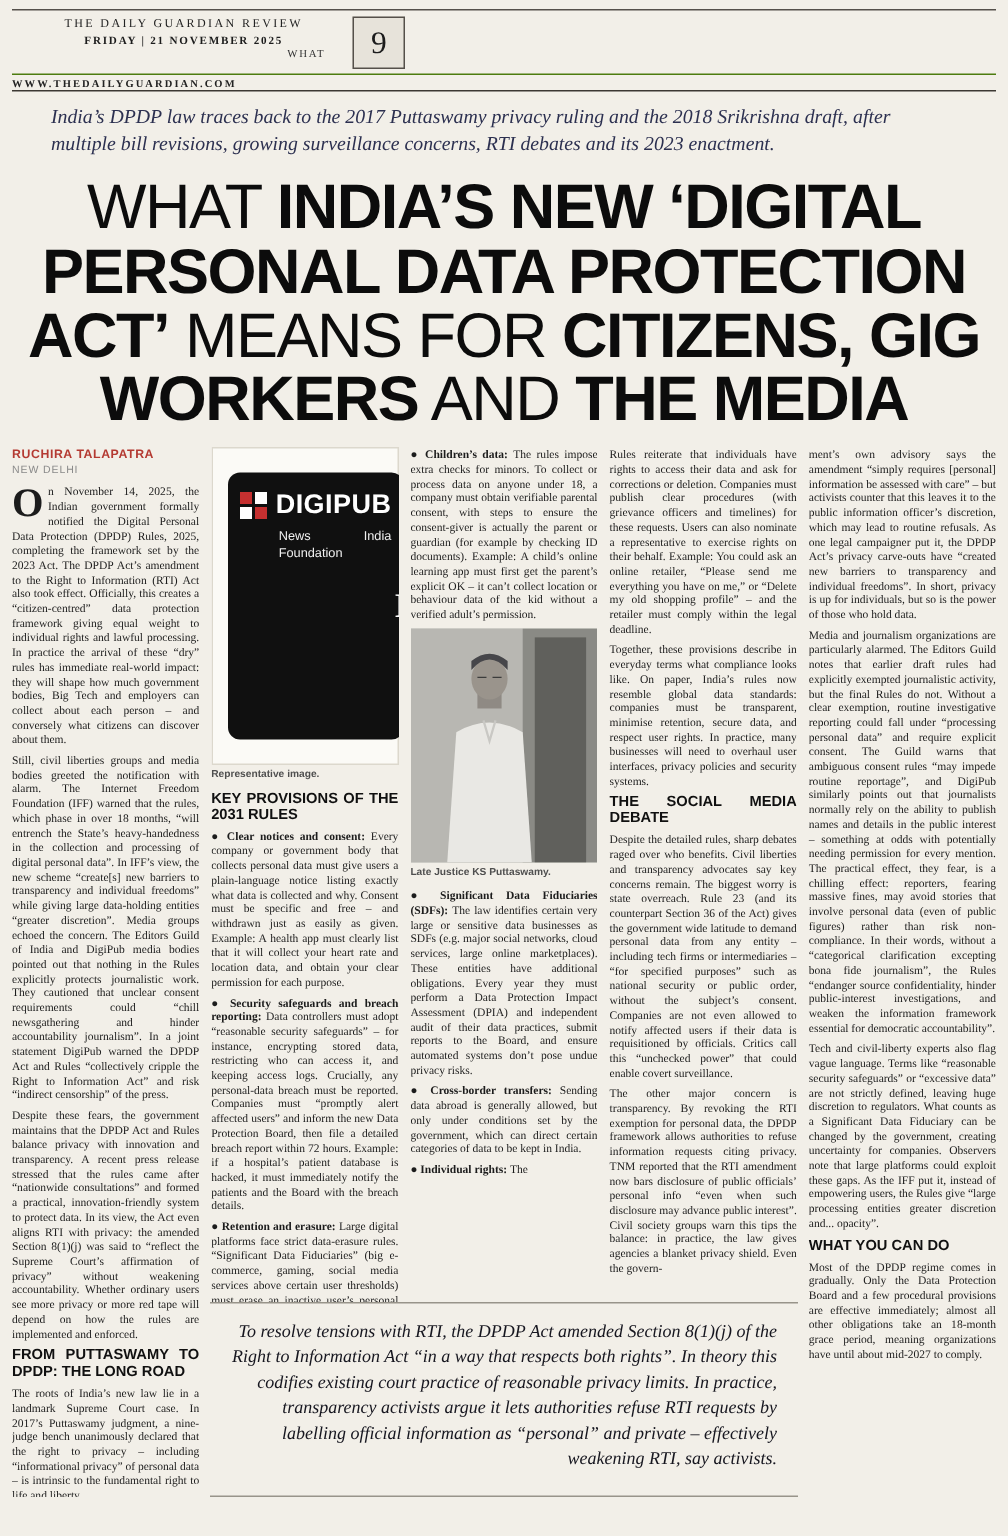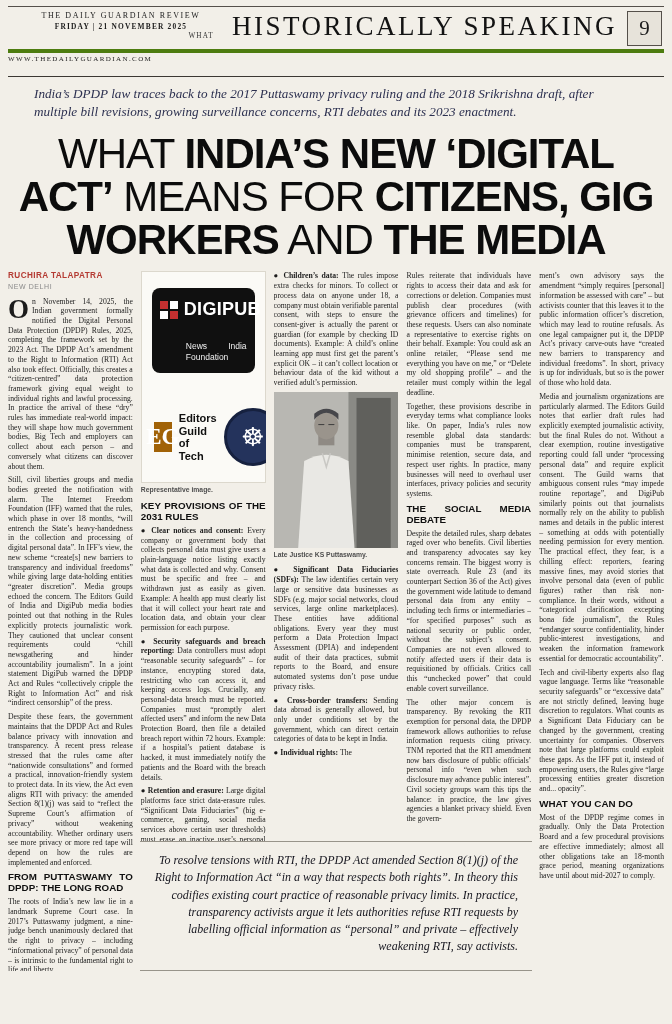--- a/index.html
+++ b/index.html
@@ -9,43 +9,43 @@
   .top-rule{border-top:1px solid #55504a;}
   .header-row{display:flex;align-items:flex-start;padding:4px 2px 3px;}
   .mast-left{width:225px;text-align:center;}
   .mast-title{font-size:8px;letter-spacing:1.6px;color:#222;}
   .mast-date{font-size:7.4px;font-weight:bold;letter-spacing:1.2px;margin-top:2px;}
   .mast-city{font-size:7.2px;letter-spacing:1.2px;margin-top:1px;text-align:right;padding-right:18px;color:#333;}
   .section-title{flex:1;text-align:right;font-size:27px;letter-spacing:2.5px;color:#131313;
                  padding-right:10px;white-space:nowrap;font-family:"Liberation Serif", serif;}
   .pageno-box{width:33px;height:33px;background:#e7e3da;border:1px solid #55504a;display:flex;
               align-items:center;justify-content:center;font-size:21px;font-family:"Liberation Serif", serif;flex:0 0 auto;}
-  .website-row{font-size:7px;font-weight:normal;letter-spacing:1.4px;color:#222;
-               border-top:4px solid #4d7c0f;border-bottom:1.6px solid #3c3833;padding:2px 0 13px;}
+  .website-row{font-size:7px;font-weight:bold;letter-spacing:1.4px;color:#222;
+               border-top:1px solid #4d7c0f;border-bottom:1.6px solid #3c3833;padding:2px 0 0;}
   .standfirst{text-align:left;font-style:italic;font-size:13.2px;line-height:1.4;color:#2c3050;padding:8px 26px 9px;}
   .headline{text-align:center;font-family:"Liberation Sans", sans-serif;color:#0c0c0c;padding:2px 0 6px;overflow:hidden;}
   .hl-line{font-size:42px;line-height:1.02;letter-spacing:-1px;white-space:nowrap;}
   .hl-b{font-weight:bold;}
   .hl-r{font-weight:normal;}
   .cols{display:flex;gap:8px;height:700px;margin-top:4px;position:relative;overflow:hidden;}
   .col{flex:1 1 0;min-width:0;overflow:hidden;font-size:7.7px;line-height:1.26;text-align:justify;}
   .body-para{margin:0 0 4px;}
   .sec-h{font-family:"Liberation Sans", sans-serif;font-size:9.8px;line-height:1.12;margin:5px 0 3px;color:#101010;}
   .dropcap{float:left;font-weight:bold;font-size:27px;line-height:22px;padding:1px 3px 0 0;}
   .byline{margin-bottom:5px;font-family:"Liberation Sans", sans-serif;text-align:left;}
   .byline-name{color:#b43a32;font-weight:bold;font-size:8.2px;letter-spacing:0.4px;}
   .byline-loc{color:#8a8a8a;font-size:7px;letter-spacing:0.6px;margin-top:1px;}
   .digipub-card{background:#fbfaf6;border:1px solid #dcd8cd;height:212px;box-sizing:border-box;
-                padding:16px 10px;display:flex;flex-direction:column;justify-content:space-between;}
+                padding:16px 10px;display:flex;flex-direction:row;justify-content:space-between;}
   .digipub-logo{background:#101010;border-radius:8px;padding:10px 8px;}
   .dp-row{display:flex;align-items:center;gap:6px;}
   .dp-grid{display:grid;grid-template-columns:8px 8px;gap:2px;}
   .dp-sq{width:8px;height:8px;display:block;}
   .dp-name{color:#fff;font-family:"Liberation Sans", sans-serif;font-weight:bold;font-size:18px;letter-spacing:.3px;}
-  .dp-sub{color:#f0f0f0;font-family:"Liberation Sans", sans-serif;font-size:8.5px;margin-top:20px;padding-left:26px;}
+  .dp-sub{color:#f0f0f0;font-family:"Liberation Sans", sans-serif;font-size:8.5px;margin-top:4px;padding-left:26px;}
   .eg-row{display:flex;align-items:center;gap:7px;padding:0 2px;}
   .eg-box{background:#a16207;color:#fff;width:18px;height:30px;display:flex;align-items:center;justify-content:center;
           font-family:"Liberation Serif", serif;font-weight:bold;font-size:23px;flex:0 0 auto;}
   .eg-name{font-family:"Liberation Sans", sans-serif;font-weight:bold;font-size:11px;line-height:1.15;color:#101010;}
   .eg-seal{width:58px;height:58px;border-radius:50%;background:#24335c;border:3px solid #16213f;box-sizing:border-box;
            display:flex;align-items:center;justify-content:center;flex:0 0 auto;margin-left:auto;}
   .seal-glyph{color:#fff;font-size:26px;line-height:1;font-family:"DejaVu Sans", sans-serif;}
   .img-caption{font-family:"Liberation Sans", sans-serif;font-size:6.8px;font-weight:bold;color:#4f4f4f;
                margin:3px 0 6px;text-align:left;}
   .portrait{height:156px;background:#b8b7b2;margin-top:2px;}
@@ -59,30 +59,30 @@
 
 <div class="page">
   <div class="top-rule"></div>
 
   <div class="header-row">
     <div class="mast-left">
       <div class="mast-title">THE DAILY GUARDIAN REVIEW</div>
       <div class="mast-date">FRIDAY | 21 NOVEMBER 2025</div>
       <div class="mast-city">WHAT</div>
     </div>
-    <div class="section-title">HISTORICALLY SPEAKING</div>
     <div class="pageno-box">9</div>
   </div>
 
   <div class="website-row">WWW.THEDAILYGUARDIAN.COM</div>
 
   <div class="standfirst">India’s DPDP law traces back to the 2017 Puttaswamy privacy ruling and the 2018 Srikrishna draft, after multiple bill revisions, growing surveillance concerns, RTI debates and its 2023 enactment.</div>
 
   <div class="headline">
       <div class="hl-line"><span class="hl-r">WHAT </span><span class="hl-b">INDIA’S NEW ‘DIGITAL</span></div>
+      <div class="hl-line"><span class="hl-b">PERSONAL DATA PROTECTION</span></div>
       <div class="hl-line"><span class="hl-b">ACT’</span><span class="hl-r"> MEANS FOR </span><span class="hl-b">CITIZENS, GIG</span></div>
       <div class="hl-line"><span class="hl-b">WORKERS</span><span class="hl-r"> AND </span><span class="hl-b">THE MEDIA</span></div>
     </div>
 
   <div class="cols">
     <div class="pullquote">To resolve tensions with RTI, the DPDP Act amended Section 8(1)(j) of the Right to Information Act “in a way that respects both rights”. In theory this codifies existing court practice of reasonable privacy limits. In practice, transparency activists argue it lets authorities refuse RTI requests by labelling official information as “personal” and private – effectively weakening RTI, say activists.</div>
   <div class="col">
         <div class="byline">
           <div class="byline-name">RUCHIRA TALAPATRA</div>
           <div class="byline-loc">NEW DELHI</div>

